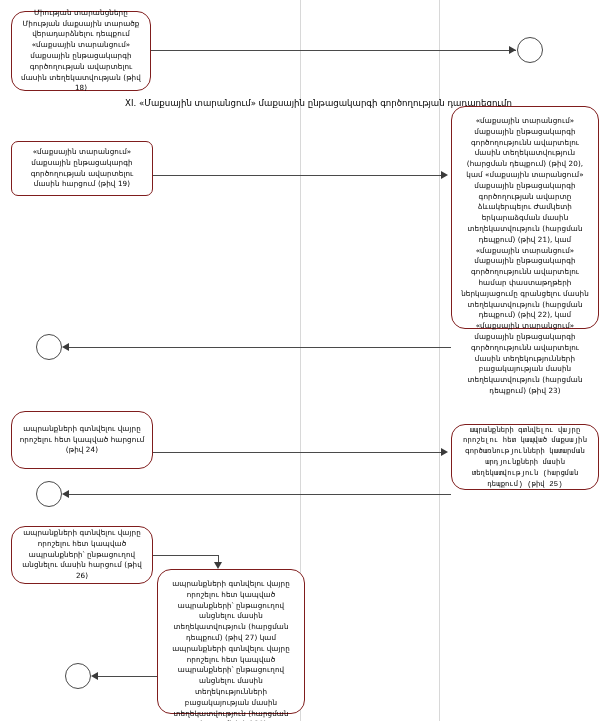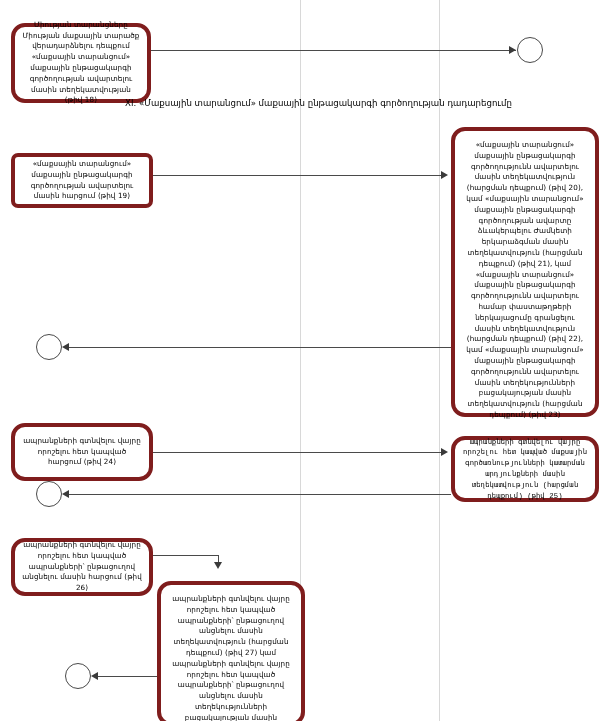--- a/index.html
+++ b/index.html
@@ -24,33 +24,32 @@
     position: absolute;
     top: 0;
     bottom: 0;
     width: 1px;
     background: #d8d8d8;
   }
   
   .node {
     position: absolute;
     box-sizing: border-box;
-    border: 4px solid #7f1d1d;
+    border: 1px solid #7f1d1d;
     border-radius: 14px;
     background: #ffffff;
     display: flex;
     align-items: center;
     justify-content: center;
     text-align: center;
     padding: 0 7px;
     font-size: 7.2px;
     line-height: 1.5;
     letter-spacing: 0.1px;
     word-break: break-word;
-    margin-top: 12px;
   }
   .node .node-text {
     display: block;
     width: 100%;
   }
   
   .node.top {
     align-items: flex-start;
     padding-top: 9px;
   }
@@ -123,21 +122,21 @@
 
   <div class="section-heading" style="left:125px; top:98px;">XI. «Մաքսային տարանցում» մաքսային ընթացակարգի գործողության դադարեցումը</div>
 
   <div class="node" style="left:11px; top:141px; width:142px; height:55px;border-radius:7px;">
     <span class="node-text">«մաքսային տարանցում» մաքսային ընթացակարգի գործողության ավարտելու մասին հարցում (թիվ 19)</span>
   </div>
 
   <div class="hline" style="left:153px; top:175px; width:288px;"></div>
   <div class="arrow right" style="left:441px; top:171px;"></div>
 
-  <div class="node top" style="left:451px; top:115px; width:148px; height:290px;">
+  <div class="node top" style="left:451px; top:106px; width:148px; height:223px;">
     <span class="node-text">«մաքսային տարանցում» մաքսային ընթացակարգի գործողությունն ավարտելու մասին տեղեկատվություն (հարցման դեպքում) (թիվ 20), կամ «մաքսային տարանցում» մաքսային ընթացակարգի գործողության ավարտը ձևակերպելու Ժամկետի երկարաձգման մասին տեղեկատվություն (հարցման դեպքում) (թիվ 21), կամ «մաքսային տարանցում» մաքսային ընթացակարգի գործողությունն ավարտելու համար փաստաթղթերի ներկայացումը գրանցելու մասին տեղեկատվություն (հարցման դեպքում) (թիվ 22), կամ «մաքսային տարանցում» մաքսային ընթացակարգի գործողությունն ավարտելու մասին տեղեկությունների բացակայության մասին տեղեկատվություն (հարցման դեպքում) (թիվ 23)</span>
   </div>
 
   <div class="hline" style="left:69px; top:347px; width:382px;"></div>
   <div class="arrow left" style="left:62px; top:343px;"></div>
   <div class="connector" style="left:36px; top:334px;"></div>
 
   <div class="node" style="left:11px; top:411px; width:142px; height:58px;">
     <span class="node-text">ապրանքների գտնվելու վայրը որոշելու հետ կապված հարցում (թիվ 24)</span>
   </div>

